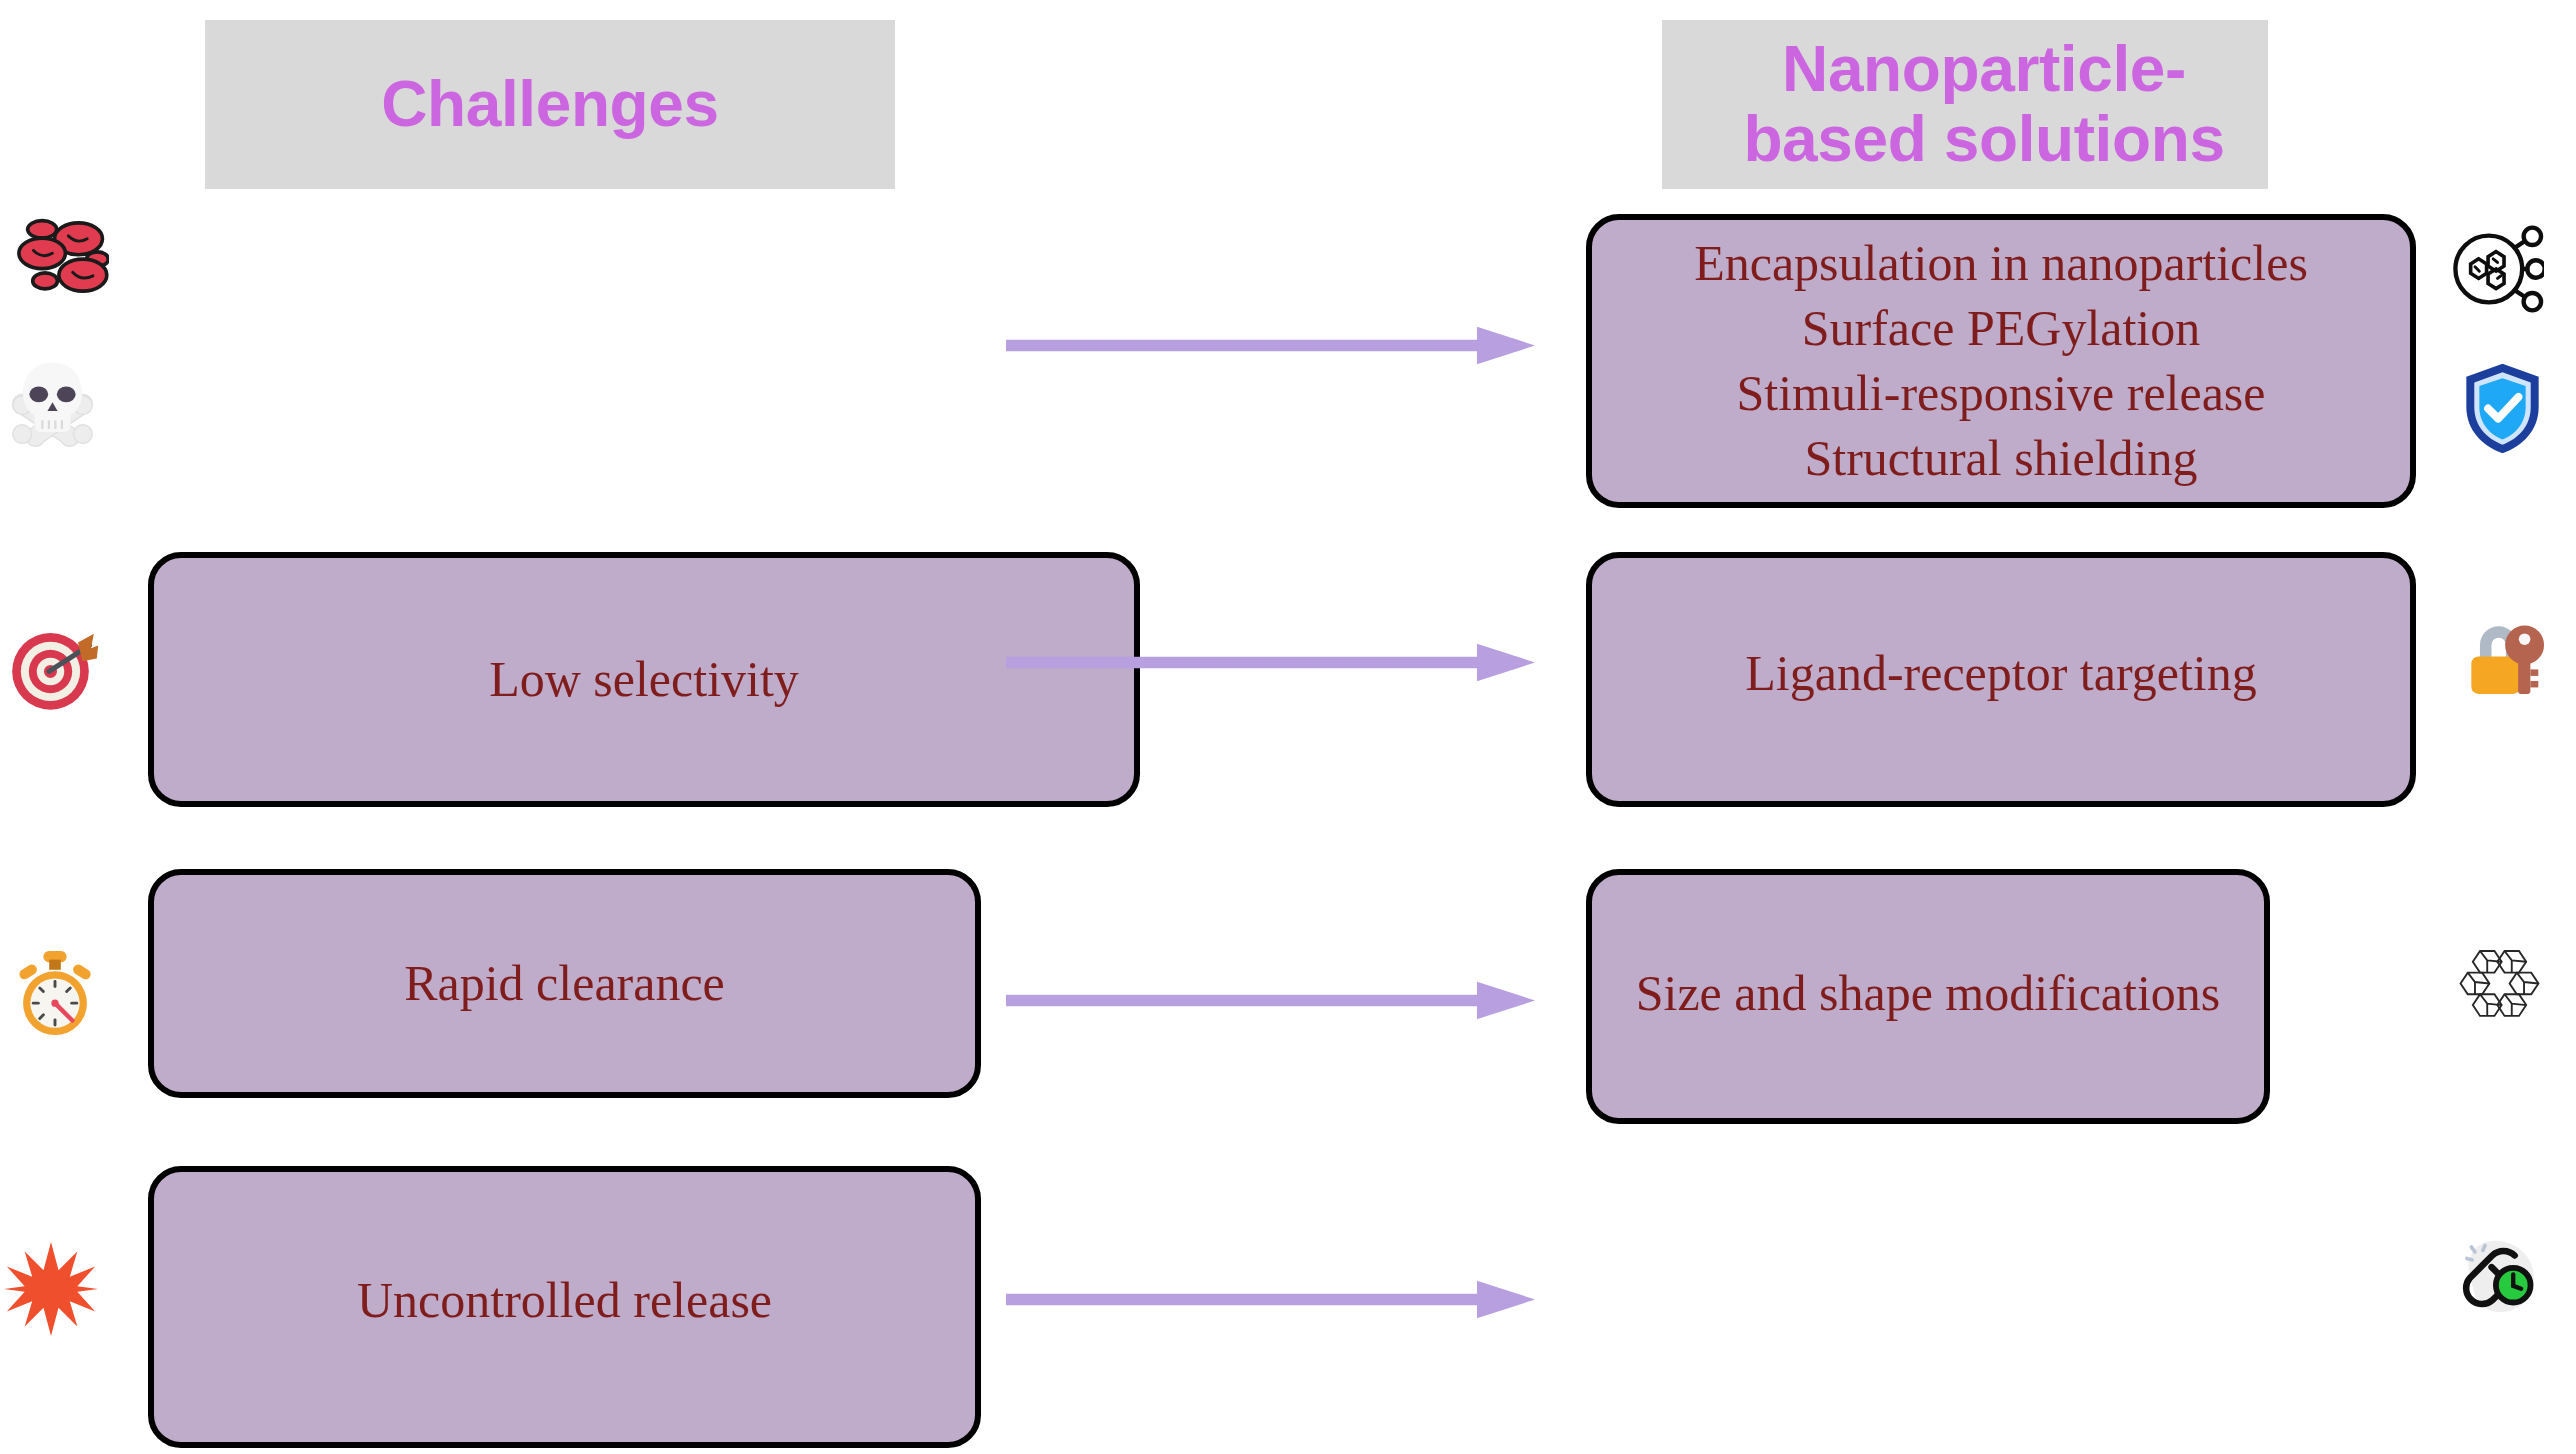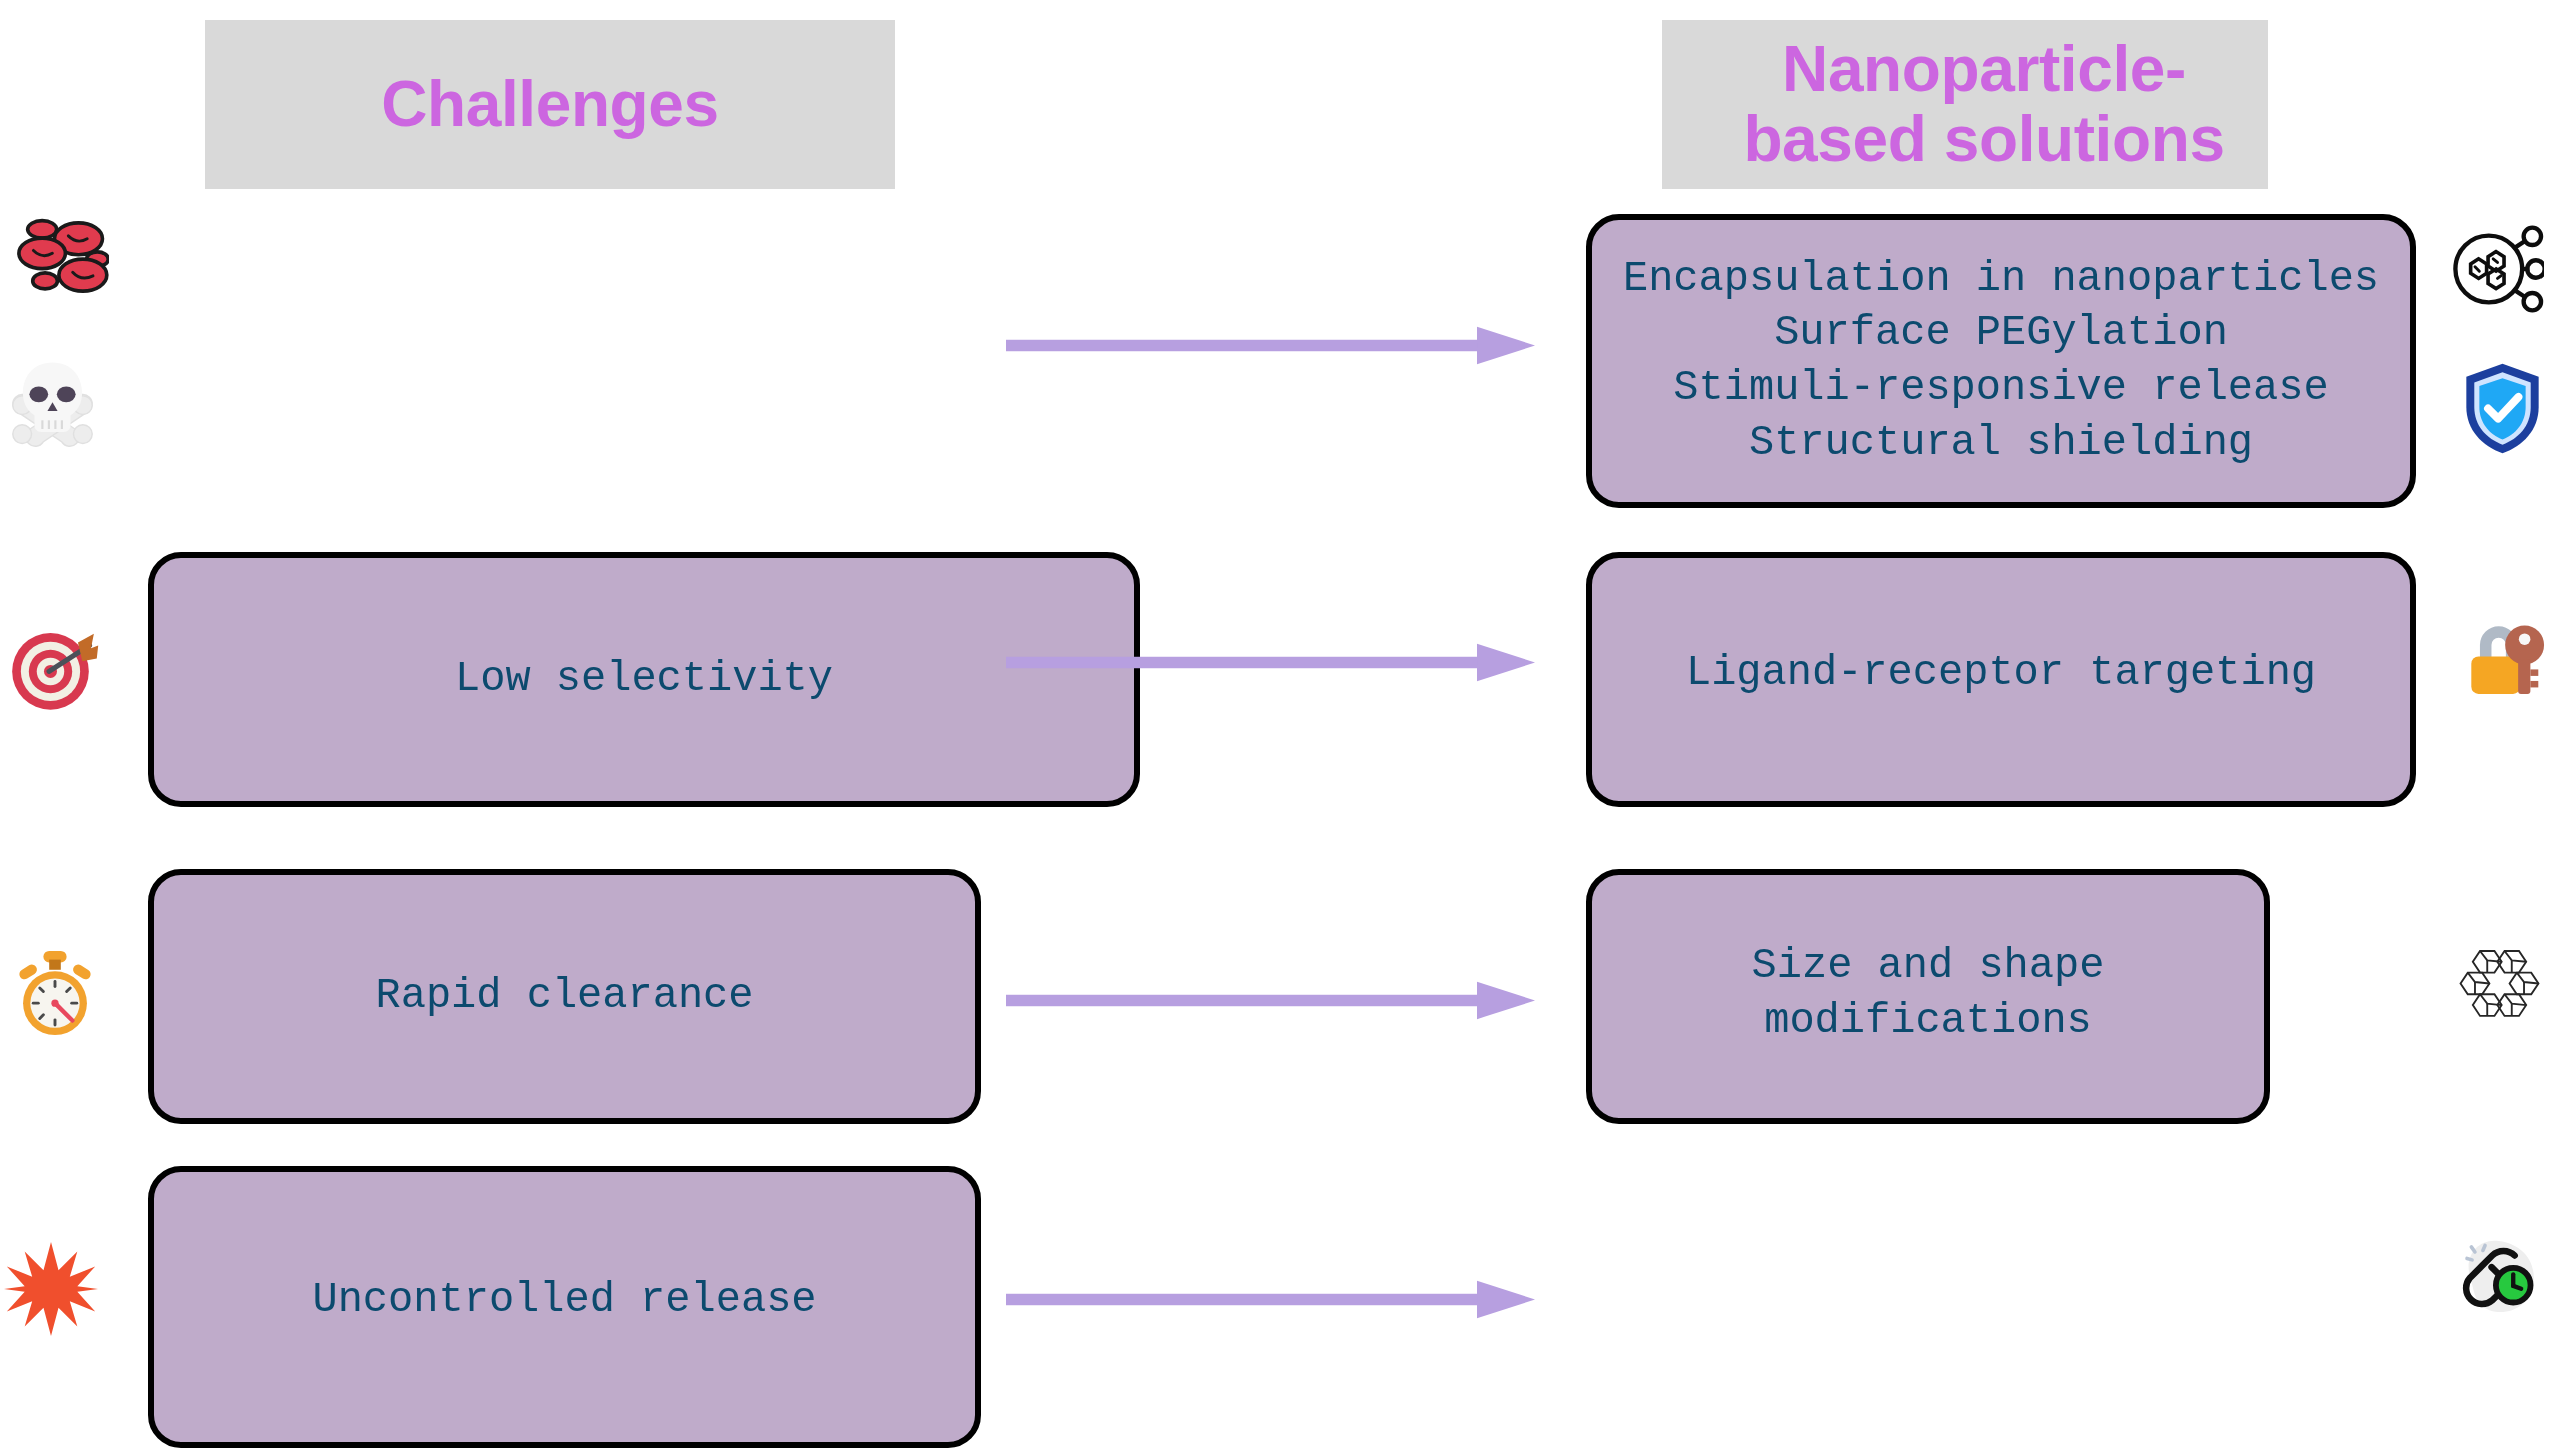--- a/index.html
+++ b/index.html
@@ -33,32 +33,32 @@
   .nodebox{
     position:absolute;
     background:#bfabca;
     border:6.5px solid #000000;
     border-radius:33px;
     box-sizing:border-box;
     display:flex;align-items:center;justify-content:center;
     text-align:center;
   }
   .nodebox .txt{
-    color:#0c4a6e;
-    font-size:42px;
+    color:#7f1d1d;
+    font-size:50px;
     line-height:1.30;
-    font-family:Liberation Mono, monospace;
+    font-family:Liberation Serif, serif;
     padding:0 19px;
     white-space:pre-line;
   }
 
   
   #box-l1{left:148px;top:214px;width:833px;height:294px;}
   #box-l2{left:148px;top:552px;width:992px;height:255px;}
-  #box-l3{left:148px;top:869px;width:833px;height:255px;}
+  #box-l3{left:148px;top:869px;width:833px;height:229px;}
   #box-l4{left:148px;top:1166px;width:833px;height:282px;justify-content:center;}
   
   #box-r1{left:1586px;top:214px;width:830px;height:294px;}
   #box-r2{left:1586px;top:552px;width:830px;height:255px;}
   #box-r3{left:1586px;top:869px;width:684px;height:255px;}
   #box-r4{left:1586px;top:1166px;width:830px;height:282px;}
 
   #box-r2 .txt{transform:translateY(-5.8px);}
   #box-r3 .txt{transform:translateY(-2.9px);}
   #box-r4 .txt{transform:translateY(-2.9px);}

